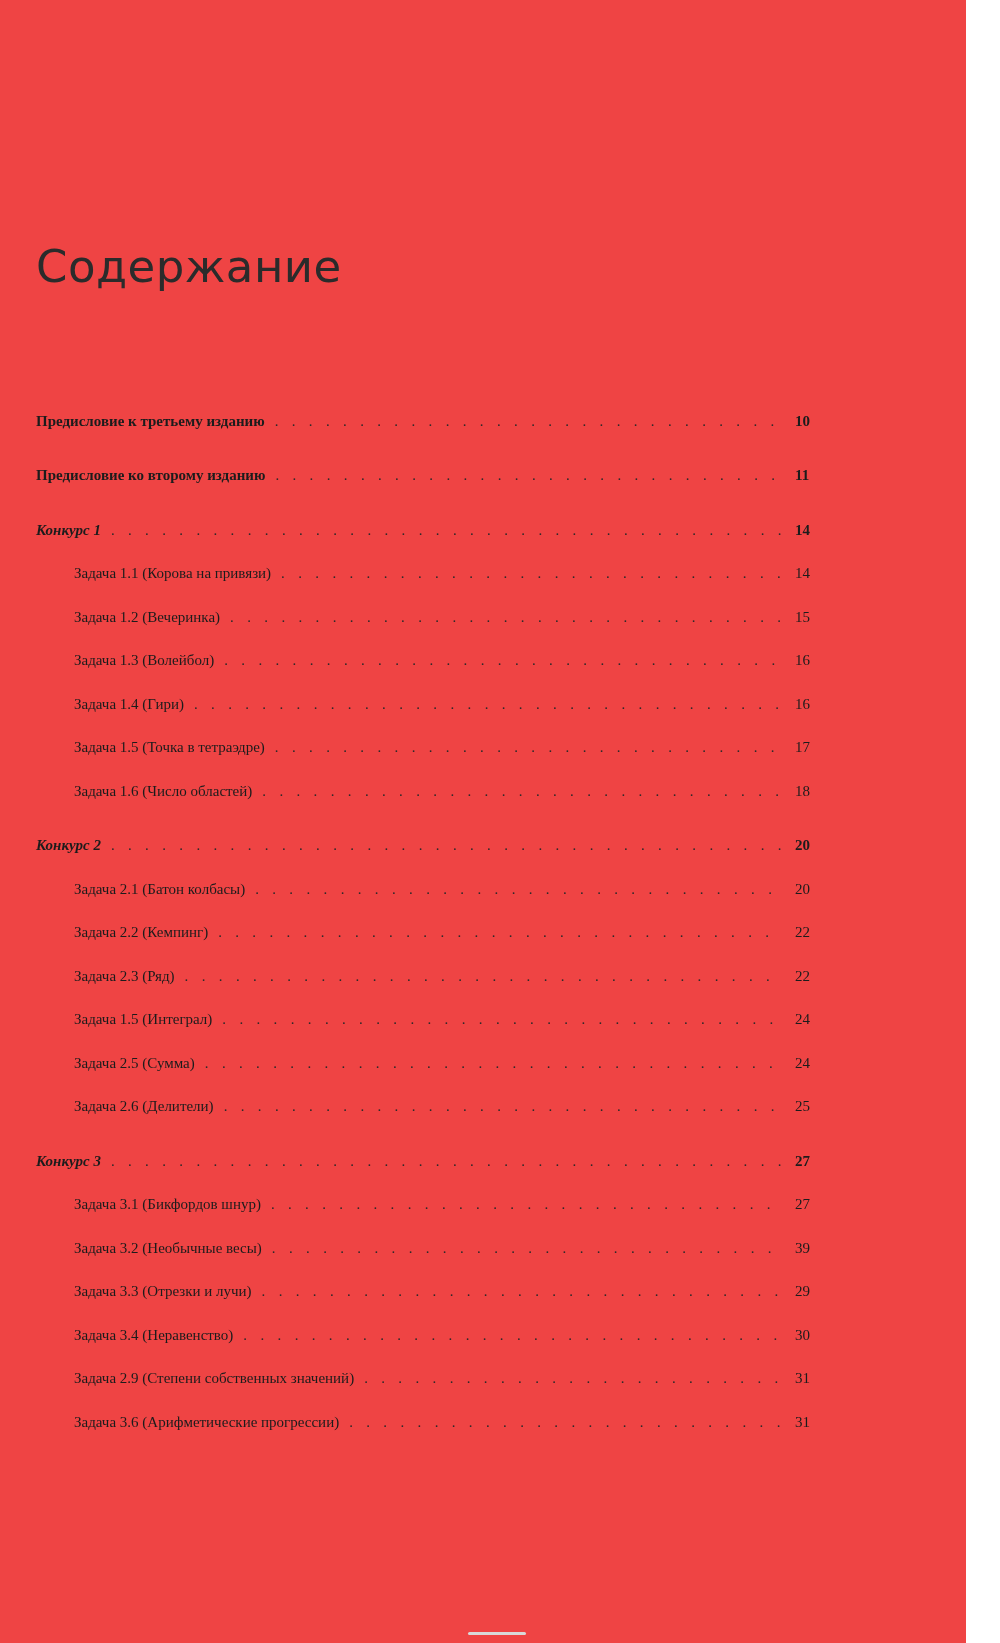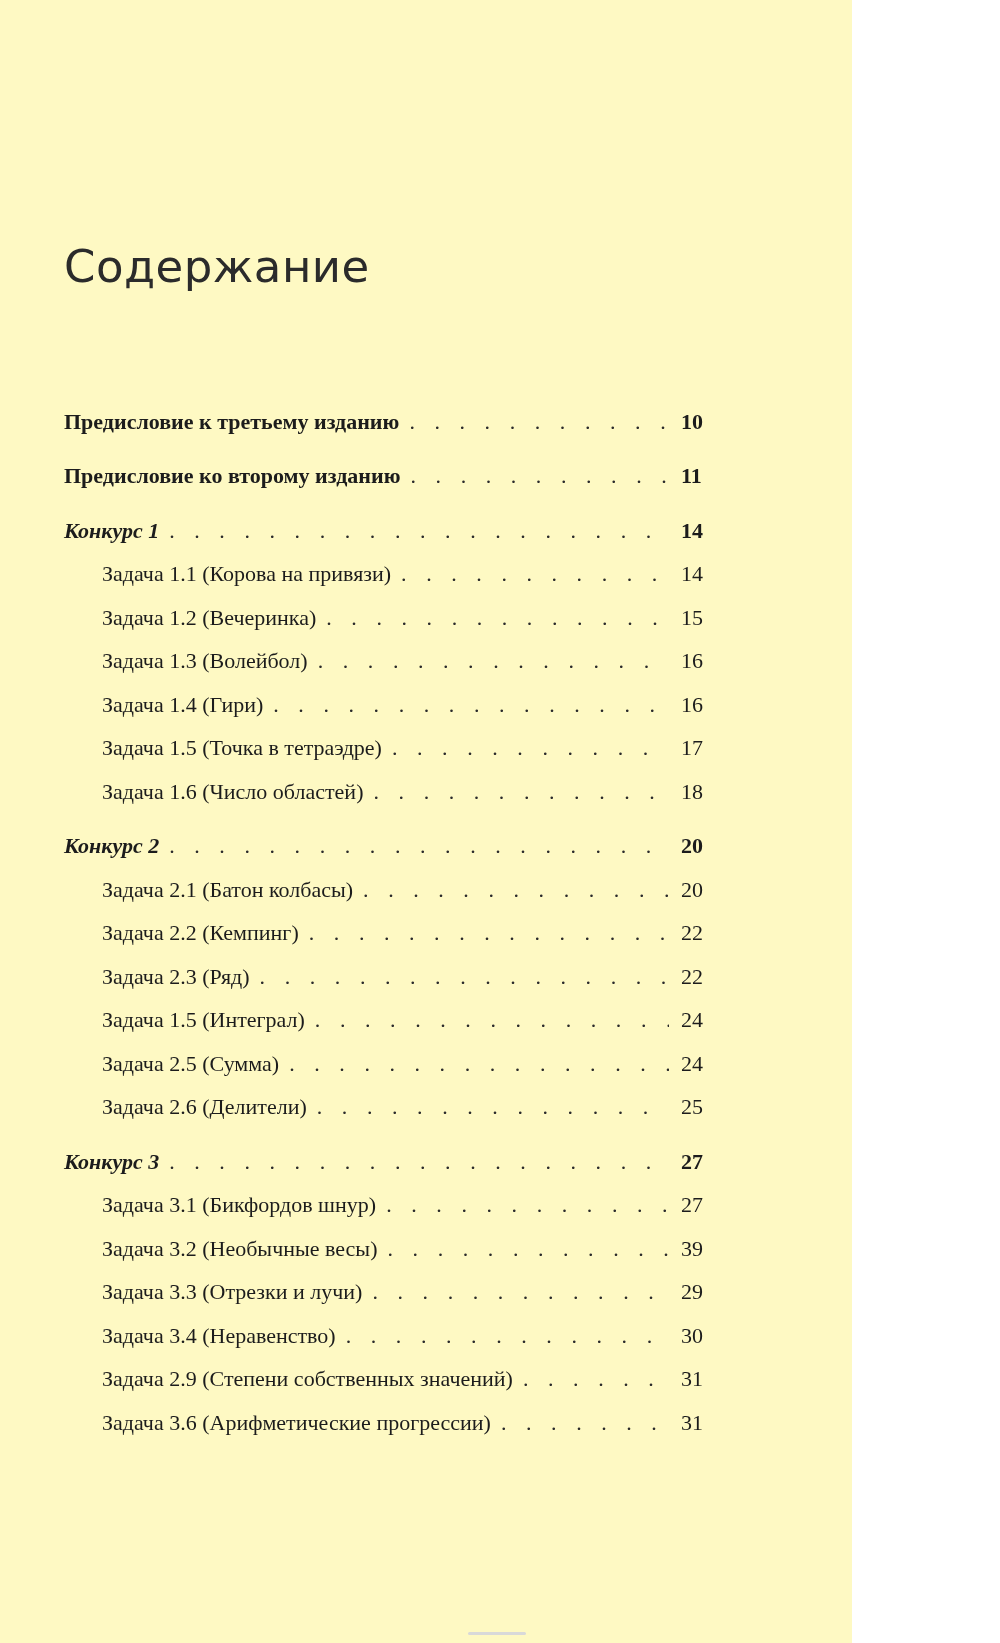--- a/index.html
+++ b/index.html
@@ -2,46 +2,46 @@
 <html><head>
 <meta charset="utf-8">
 <style>
   html, body {
     margin: 0;
     padding: 0;
     background: #ffffff;
   }
   .page {
     position: relative;
-    width: 852px;
+    width: 966px;
     height: 1643px;
     box-sizing: border-box;
-    background: #fef9c3;
+    background: #ef4444;
     font-family: "Liberation Serif", serif;
     color: #1c1c1c;
-    padding: 242px 123px 0 64px;
+    padding: 242px 123px 0 36px;
     overflow: hidden;
   }
   .page-title {
     font-family: "DejaVu Sans", sans-serif;
     font-size: 45px;
     font-weight: 500;
     color: #2b2b2b;
     letter-spacing: 0.5px;
     margin: 0 0 108px 0;
     line-height: 1.1;
   }
   .toc-list {
     width: 100%;
   }
   .toc-row {
     display: flex;
     align-items: baseline;
     line-height: 43.5px;
-    font-size: 22px;
+    font-size: 15px;
   }
   .toc-row.indent {
     padding-left: 38px;
   }
   .toc-row.style-preface {
     margin-top: 11px;
     font-weight: bold;
   }
   .toc-row.style-contest {
     margin-top: 11px;

